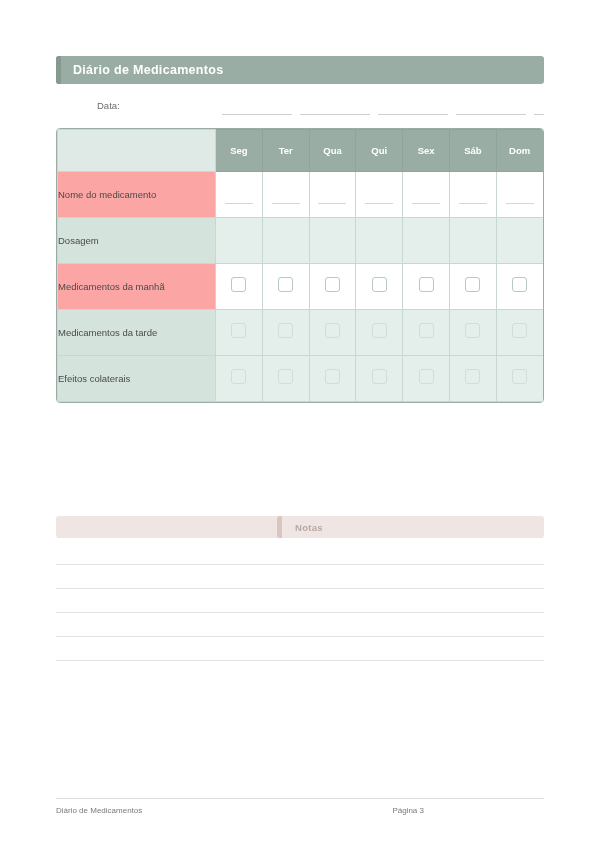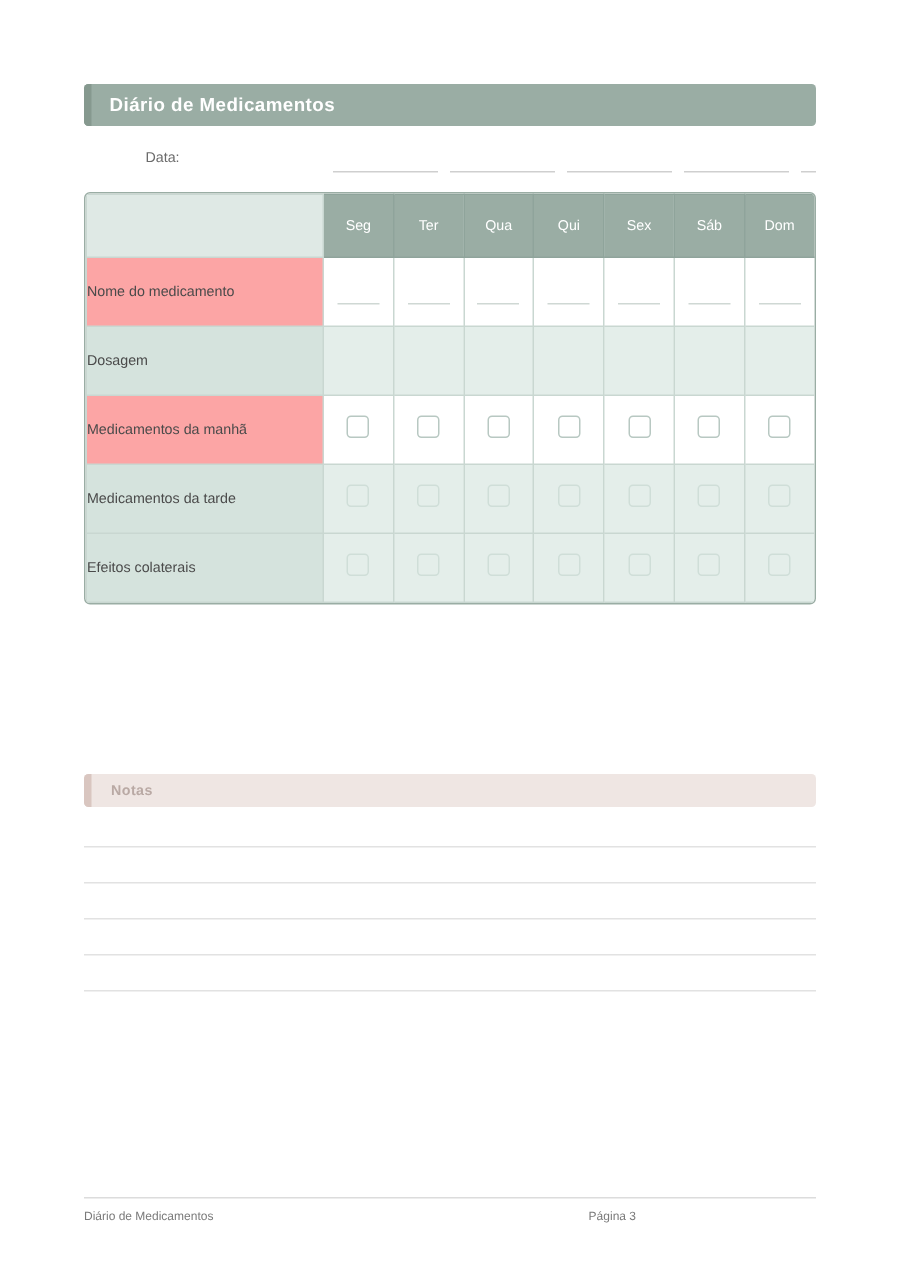--- a/index.html
+++ b/index.html
@@ -88,21 +88,21 @@
   table.grid th, table.grid td {
     border: 1px solid #c9d7d1;
     padding: 0;
     box-sizing: border-box;
   }
   table.grid thead th {
     height: 42px;
     background: #9aada4;
     color: #ffffff;
     font-size: 9.5px;
-    font-weight: normal;
+    font-weight: bold;
     text-align: center;
     vertical-align: middle;
     border-color: #8fa49b;
   }
   table.grid thead th.corner {
     background: #dfe9e5;
     border-color: #c9d7d1;
   }
   .col-label { width: 158px; }
   .col-day { width: 46.8px; }
@@ -148,20 +148,21 @@
   .notes-bar {
     position: absolute;
     left: 56px;
     top: 516px;
     width: 488px;
     height: 22px;
     background: #efe6e3;
     border-radius: 3px;
     display: flex;
     align-items: center;
+    justify-content: center;
   }
   .notes-accent {
     width: 5px;
     height: 22px;
     background: #d9c6c0;
     border-radius: 3px 0 0 3px;
   }
   .notes-text {
     margin-left: 13px;
     font-size: 9.5px;

